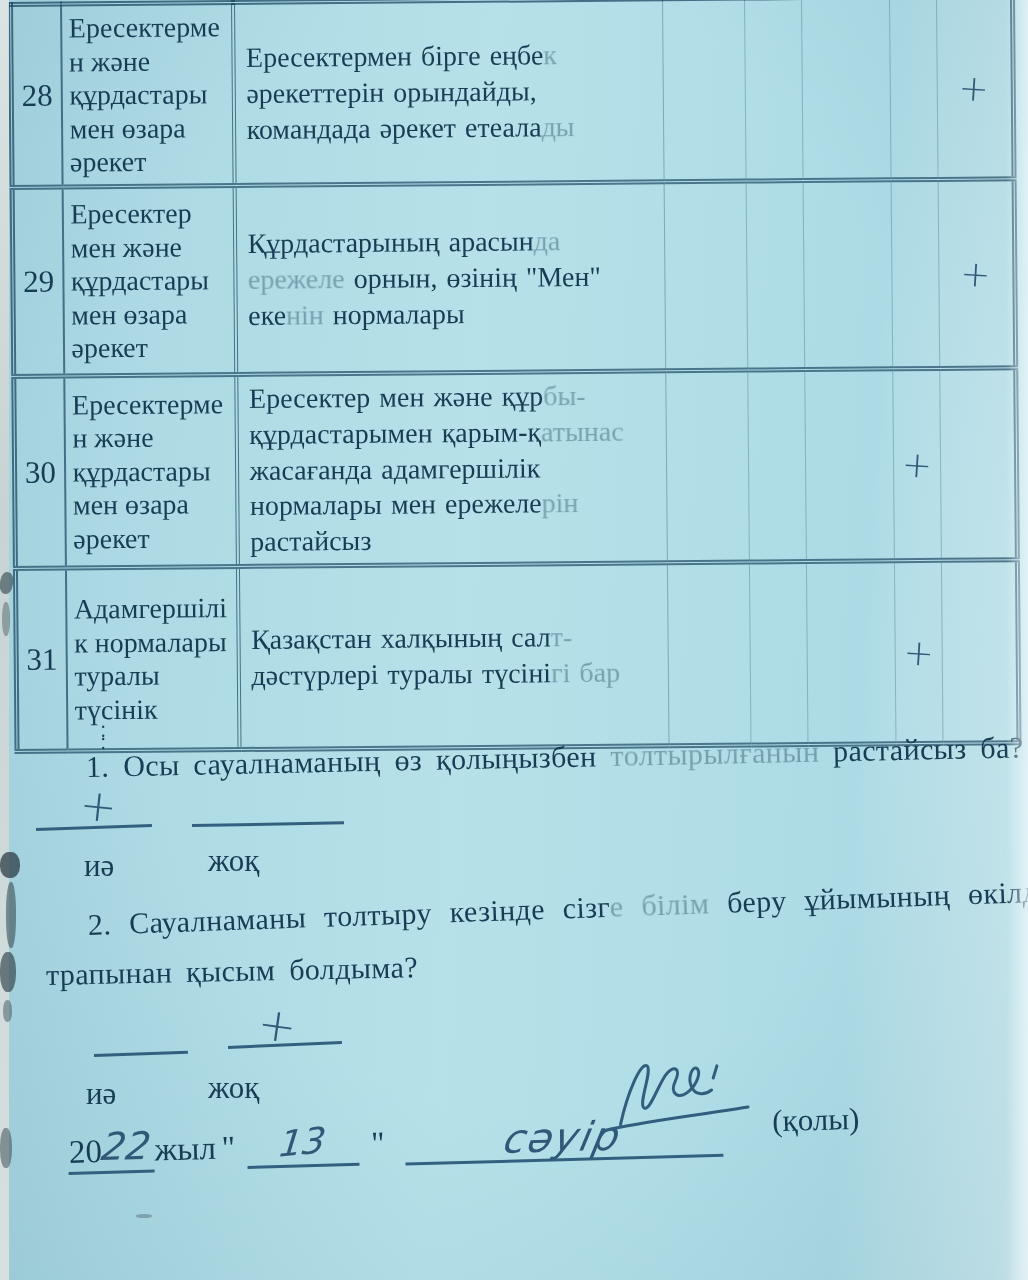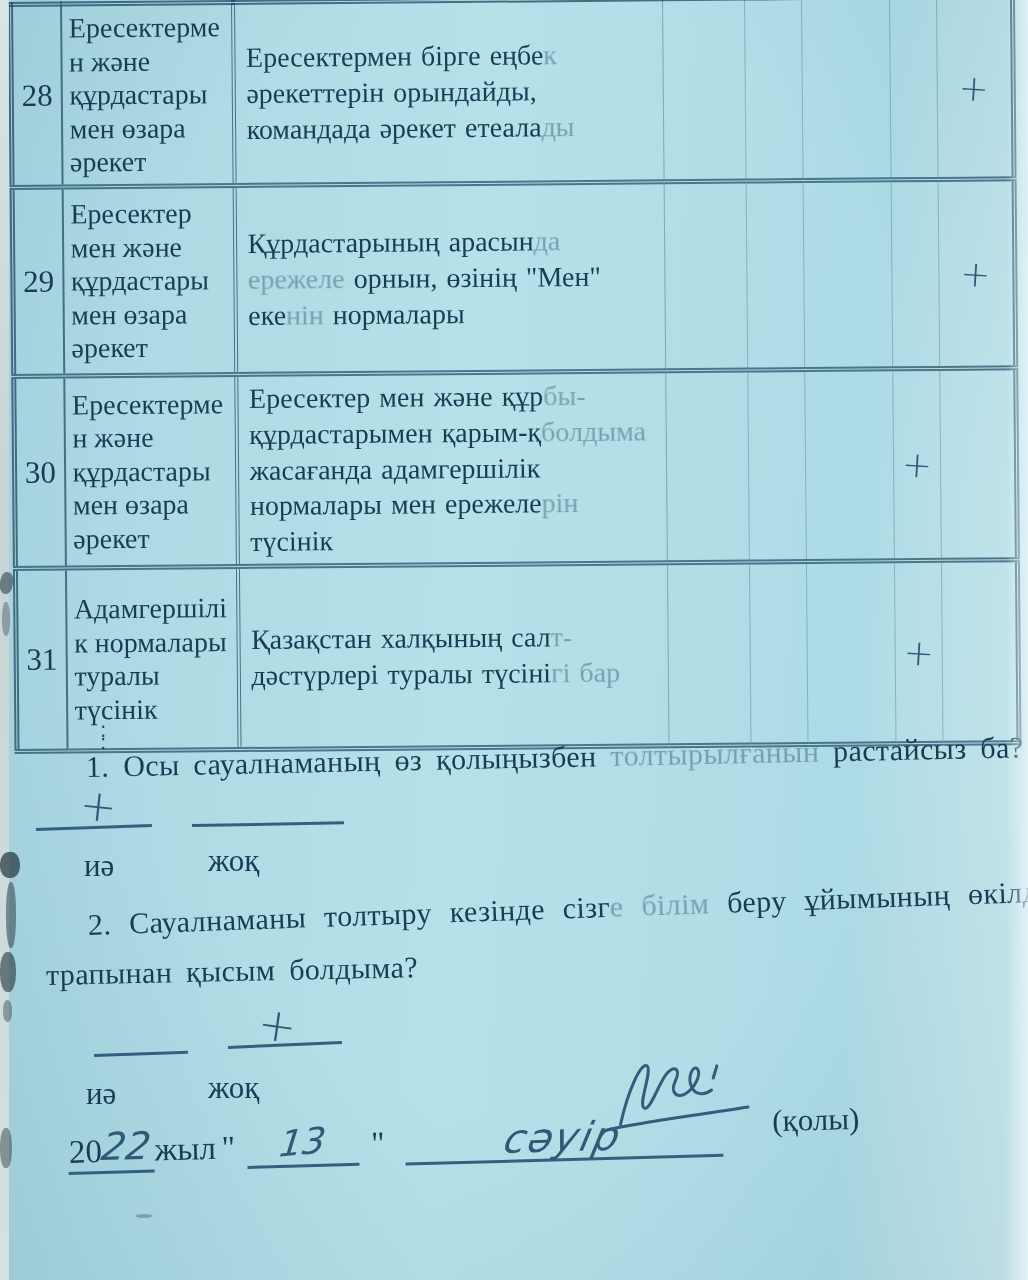--- a/index.html
+++ b/index.html
@@ -102,21 +102,21 @@
             <td class="desc"><span>Құрдастарының арасын</span><span class="faded">да ережеле</span><span> орнын, өзінің "Мен" еке</span><span class="faded">нін</span><span> нормалары</span></td>
             <td class="ans"></td>
             <td class="ans"></td>
             <td class="ans"></td>
             <td class="ans"></td>
             <td class="ans"><span class="plus">+</span></td>
           </tr>
           <tr>
             <td class="num">30</td>
             <td class="cat">Ересектермен және құрдастары мен өзара әрекет</td>
-            <td class="desc"><span>Ересектер  мен және құр</span><span class="faded">бы-</span><span> құрдастарымен қарым-қ</span><span class="faded">болдыма</span><span> жасағанда адамгершілік нормалары мен ережеле</span><span class="faded">рін</span><span> түсінік</span></td>
+            <td class="desc"><span>Ересектер  мен және құр</span><span class="faded">бы-</span><span> құрдастарымен қарым-қ</span><span class="faded">атынас</span><span> жасағанда адамгершілік нормалары мен ережеле</span><span class="faded">рін</span><span> растайсыз</span></td>
             <td class="ans"></td>
             <td class="ans"></td>
             <td class="ans"></td>
             <td class="ans"><span class="plus">+</span></td>
             <td class="ans"></td>
           </tr>
           <tr>
             <td class="num">31</td>
             <td class="cat">Адамгершілік нормалары туралы түсінік</td>
             <td class="desc"><span>Қазақстан халқының сал</span><span class="faded">т-</span><span> дәстүрлері туралы түсіні</span><span class="faded">гі бар</span></td>

